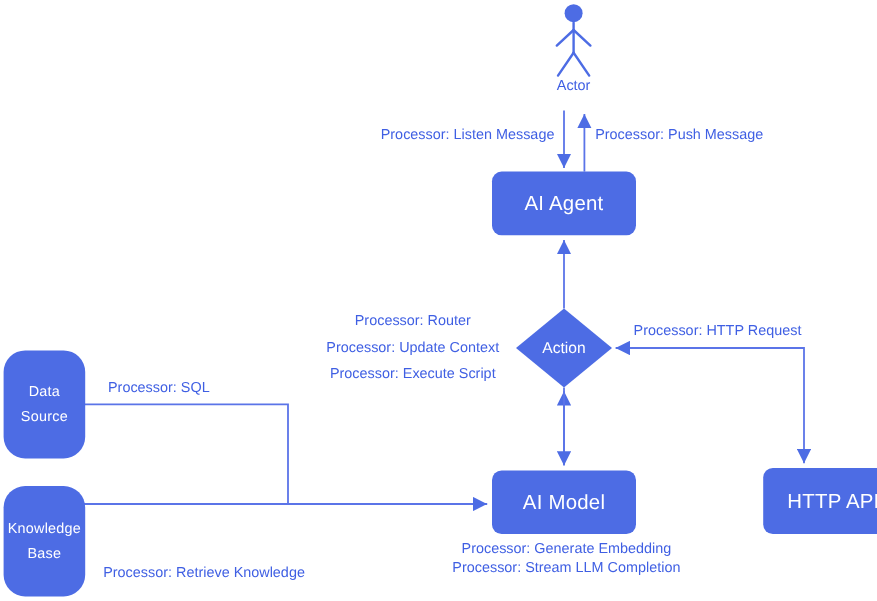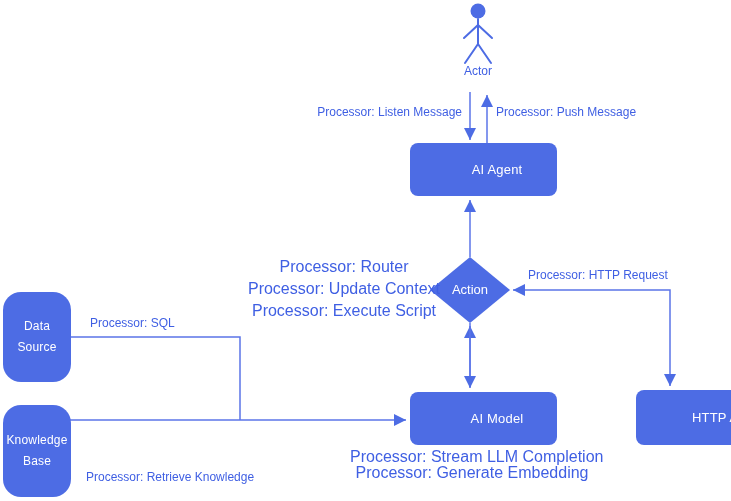--- a/index.html
+++ b/index.html
@@ -16,45 +16,44 @@
     width:731px; height:501px;
   }
   .node {
     position:absolute;
     background:#4d6ce4;
     color:#ffffff;
     border-radius:8px;
     display:flex;
     align-items:center;
     justify-content:center;
-    font-size:13px;
+    font-size:17px;
     letter-spacing:.2px;
     text-align:center;
-    padding-left:27px;
   }
   .node.pill {
     border-radius:18px;
     font-size:12px;
     line-height:21px;
     padding:0 2px;
   }
   .diamond-label {
     position:absolute;
     color:#ffffff;
     font-size:13px;
     text-align:center;
   }
   .lbl {
     position:absolute;
     color:#3f5fe3;
     font-size:12px;
     font-weight:500;
     white-space:nowrap;
   }
-  .lbl-stack { position:absolute; color:#3f5fe3; font-size:16px; font-weight:500; text-align:center; }
+  .lbl-stack { position:absolute; color:#3f5fe3; font-size:12px; font-weight:500; text-align:center; }
   .lbl-stack div { white-space:nowrap; }
   .stack-22 div { line-height:22px; }
   .stack-16 div { line-height:16px; }
   .align-right { text-align:right; }
 </style>
 </head>
 <body>
 
 <div class="canvas">
 
@@ -122,17 +121,17 @@
     <div>Processor: Execute Script</div>
   </div>
 
   <div class="lbl" style="left:528px; top:268px;">Processor: HTTP Request</div>
 
   <div class="lbl" style="left:90px; top:316px;">Processor: SQL</div>
 
   <div class="lbl" style="left:86px; top:470px;">Processor: Retrieve Knowledge</div>
 
   <div class="lbl-stack stack-16" style="left:350px; top:449px; width:244px;">
+    <div>Processor: Generate Embedding</div>
     <div>Processor: Stream LLM Completion</div>
-    <div>Processor: Generate Embedding</div>
   </div>
 
 </div>
 
 </body></html>

